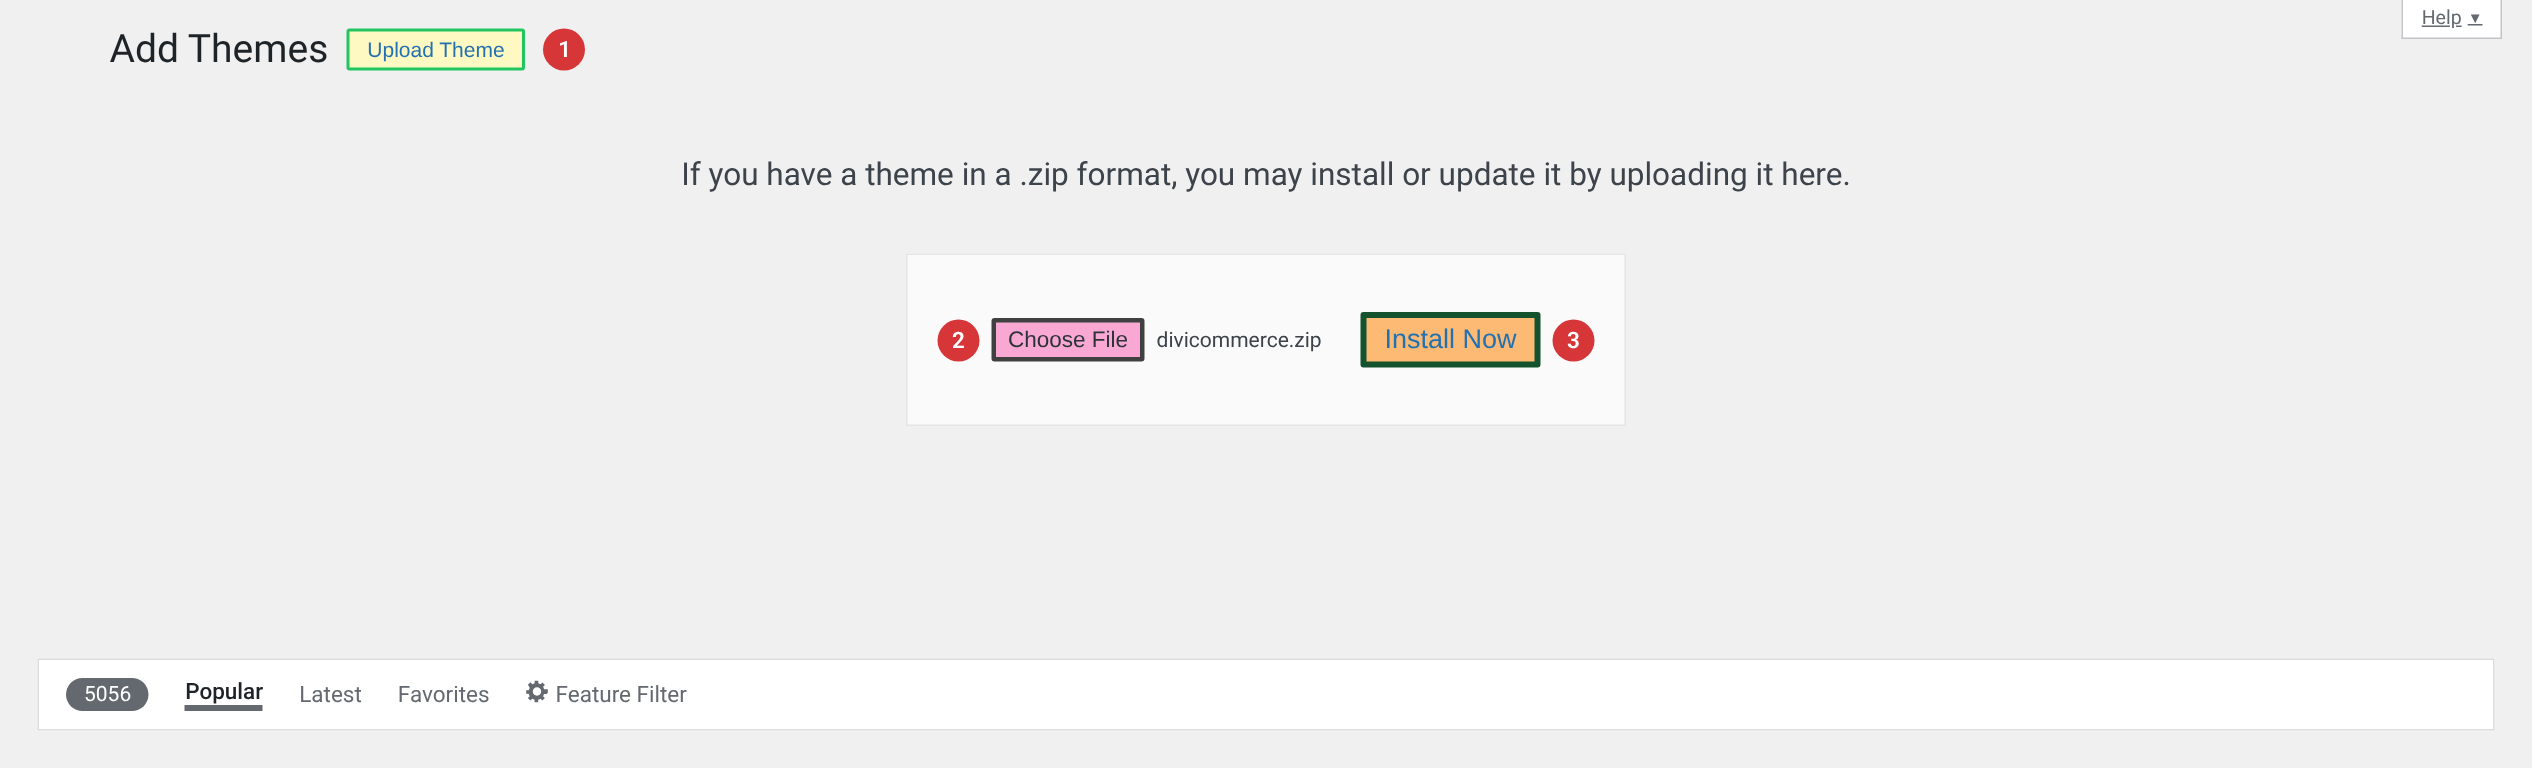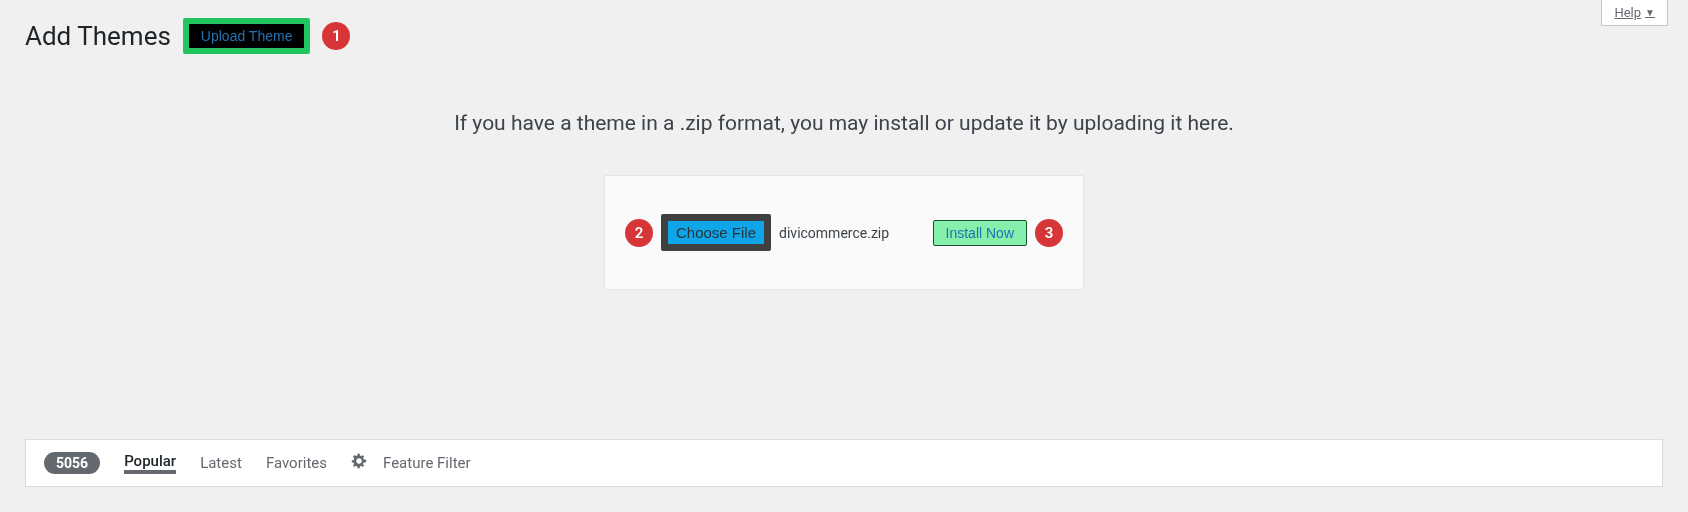--- a/index.html
+++ b/index.html
@@ -32,29 +32,30 @@
       text-decoration: underline;
     }
     .help-tab .caret {
       font-size: 10px;
     }
     .header {
       padding: 18px 25px 0 25px;
       display: flex;
       align-items: center;
       gap: 12px;
+      margin-left: 48px;
     }
     .page-title {
       font-size: 26px;
       font-weight: 400;
       color: #1d2327;
     }
     .upload-theme-btn {
-      border: 6px solid #22c55e;
-      background: #000000;
+      border: 2px solid #22c55e;
+      background: #fef9c3;
       color: #2271b1;
       padding: 4px 12px;
       font-size: 14px;
       cursor: pointer;
       border-radius: 2px;
     }
     .annotation-badge {
       width: 28px;
       height: 28px;
       border-radius: 50%;
@@ -82,43 +83,43 @@
       display: flex;
       align-items: center;
       justify-content: space-between;
     }
     .file-group {
       display: flex;
       align-items: center;
       gap: 8px;
     }
     .choose-file-btn {
-      border: 7px solid #404040;
-      background: #0ea5e9;
+      border: 3px solid #404040;
+      background: #f9a8d4;
       padding: 3px 8px;
       font-size: 15px;
       color: #2c3338;
       cursor: pointer;
       border-radius: 2px;
     }
     .filename {
       font-size: 14px;
       color: #3c434a;
     }
     .install-group {
       display: flex;
       align-items: center;
       gap: 8px;
     }
     .install-now-btn {
-      border: 1px solid #14532d;
-      background: #86efac;
+      border: 4px solid #14532d;
+      background: #fdba74;
       color: #2271b1;
       padding: 4px 12px;
-      font-size: 14px;
+      font-size: 18px;
       cursor: pointer;
       border-radius: 2px;
     }
     .filter-bar {
       position: absolute;
       bottom: 25px;
       left: 25px;
       right: 25px;
       background: #fff;
       border: 1px solid #dcdcde;
@@ -126,38 +127,38 @@
       align-items: center;
       padding: 12px 18px;
       gap: 24px;
     }
     .count-badge {
       background: #646970;
       color: #fff;
       padding: 3px 12px;
       border-radius: 30px;
       font-size: 14px;
-      font-weight: 700;
+      font-weight: 400;
       text-align: center;
     }
     .filter-tab {
       font-size: 15px;
       color: #646970;
       cursor: pointer;
       padding-bottom: 0;
     }
     .filter-tab.active {
       color: #1d2327;
       border-bottom: 4px solid #646970;
       font-weight: 500;
     }
     .feature-filter {
       display: flex;
       align-items: center;
-      gap: 16px;
+      gap: 4px;
       color: #646970;
       font-size: 15px;
       cursor: pointer;
     }
     .gear-icon svg {
       width: 16px;
       height: 16px;
       fill: #646970;
     }
     .search-input {

